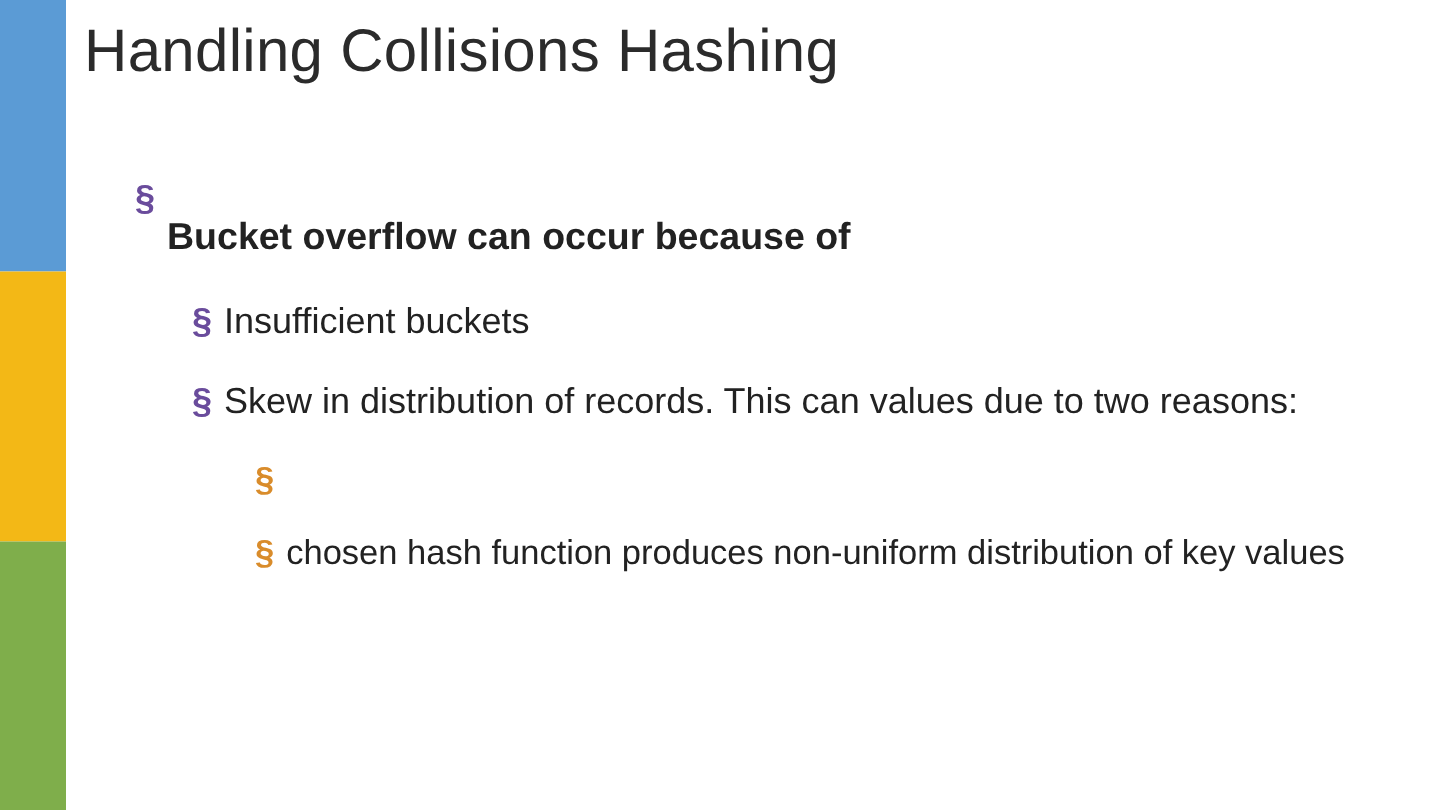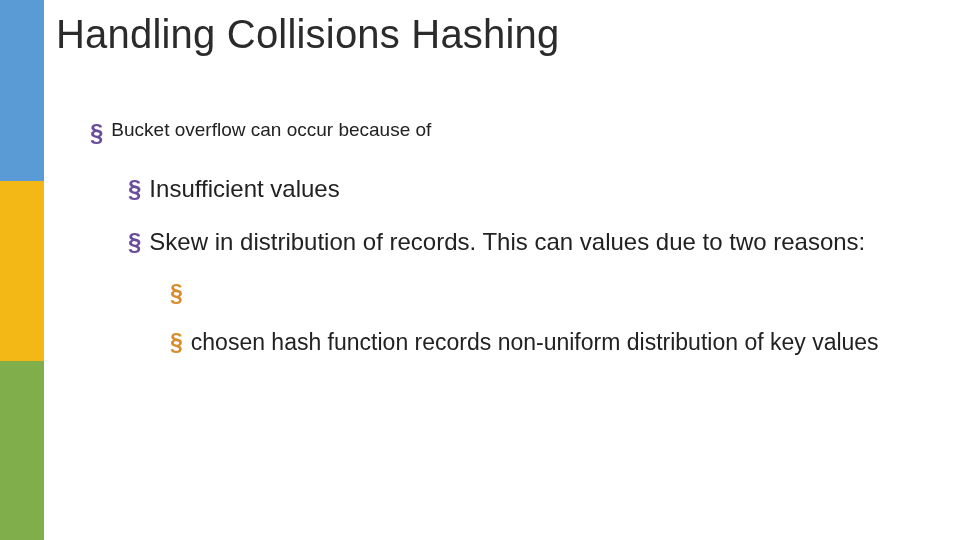--- a/index.html
+++ b/index.html
@@ -60,21 +60,21 @@
     line-height: 1.25;
   }
   .l1 .bullet { color: #6a4c9c; font-size: 24px; }
   .l2 .bullet { color: #6a4c9c; font-size: 24px; }
   .l3 .bullet { color: #d98c2b; font-size: 23px; }
   .txt {
     font-size: 24px;
     line-height: 1.28;
     color: #222;
   }
-  .l1 .txt { font-weight: 400; font-size: 19px; }
+  .l1 .txt { font-weight: 700; font-size: 25px; margin-top: 24px; }
   .l2 .txt { font-weight: 400; }
   .l3 .txt { font-weight: 400; font-size: 23px; }
 </style>
 </head>
 <body>
 
 <div class="slide">
   <div class="sidebar">
     <div class="seg1"></div>
     <div class="seg2"></div>
@@ -85,31 +85,31 @@
 
   <div class="content">
 
     <div class="l1">
       <span class="bullet">§</span>
       <span class="txt">Bucket overflow can occur because of</span>
     </div>
 
     <div class="l2">
       <span class="bullet">§</span>
-      <span class="txt">Insufficient values</span>
+      <span class="txt">Insufficient buckets</span>
     </div>
 
     <div class="l2">
       <span class="bullet">§</span>
       <span class="txt">Skew in distribution of records.  This can values due to two reasons:</span>
     </div>
 
     <div class="l3">
       <span class="bullet">§</span>
     </div>
 
     <div class="l3">
       <span class="bullet">§</span>
-      <span class="txt">chosen hash function records non-uniform distribution of key values</span>
+      <span class="txt">chosen hash function produces non-uniform distribution of key values</span>
     </div>
 
   </div>
 </div>
 
 </body></html>

